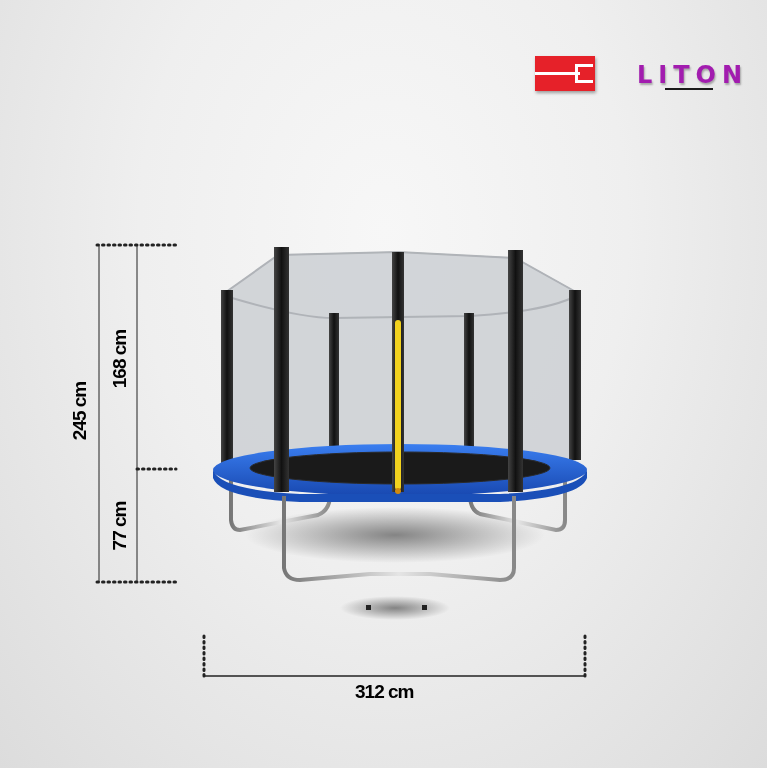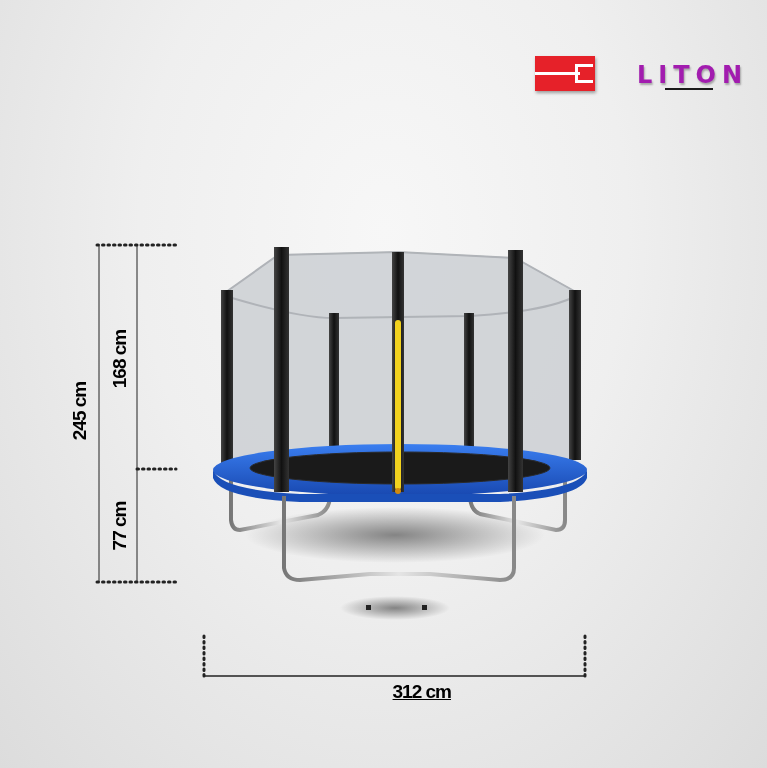--- a/index.html
+++ b/index.html
@@ -113,13 +113,13 @@
   <g stroke="#222" fill="none">
     <line x1="204" y1="636" x2="204" y2="676" stroke-width="3" stroke-dasharray="1.5 4" stroke-linecap="round"></line>
     <line x1="585" y1="636" x2="585" y2="676" stroke-width="3" stroke-dasharray="1.5 4" stroke-linecap="round"></line>
     <line x1="204" y1="676" x2="585" y2="676" stroke-width="1.5"></line>
   </g>
 </svg>
 
 <div class="dim-label vert" style="left:40px; top:400px; width:80px; text-align:center;">245 cm</div>
 <div class="dim-label vert" style="left:80px; top:348px; width:80px; text-align:center;">168 cm</div>
 <div class="dim-label vert" style="left:80px; top:515px; width:80px; text-align:center;">77 cm</div>
-<div class="dim-label" style="left:371px; top:681px; width:80px; text-align:right;text-decoration:underline;">312 cm</div>
+<div class="dim-label" style="left:355px; top:681px; width:80px; text-align:left;">312 cm</div>
 
 </body></html>

